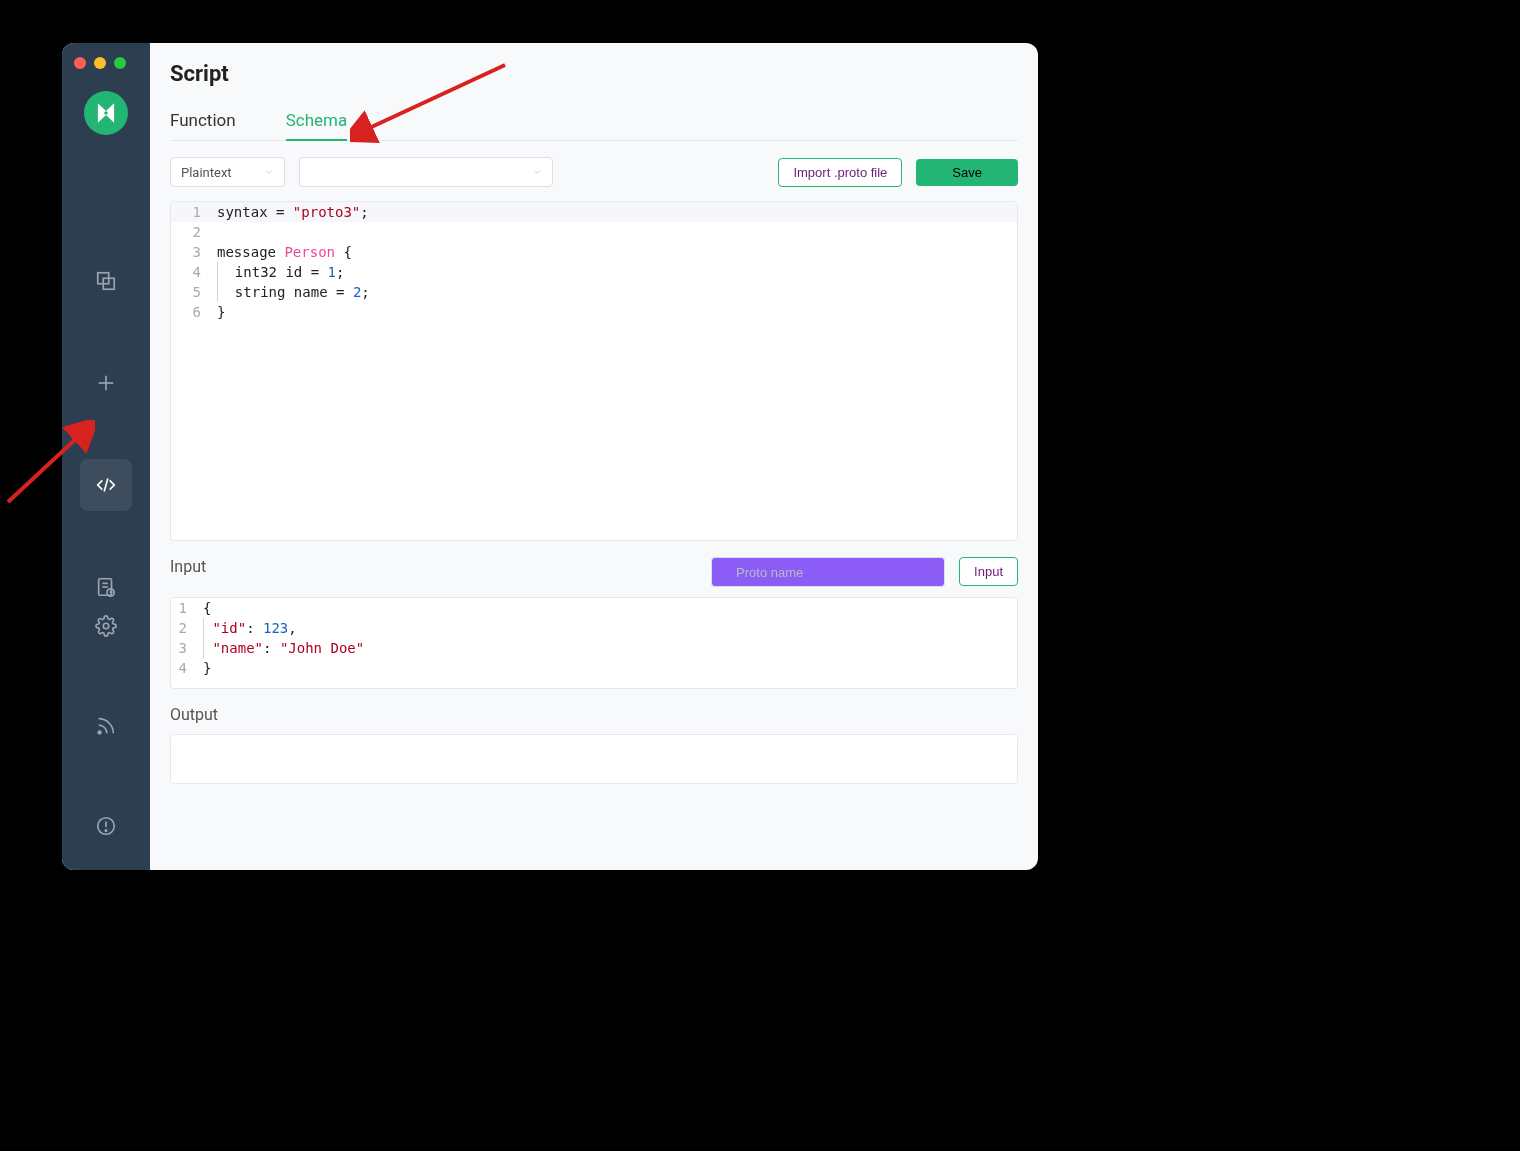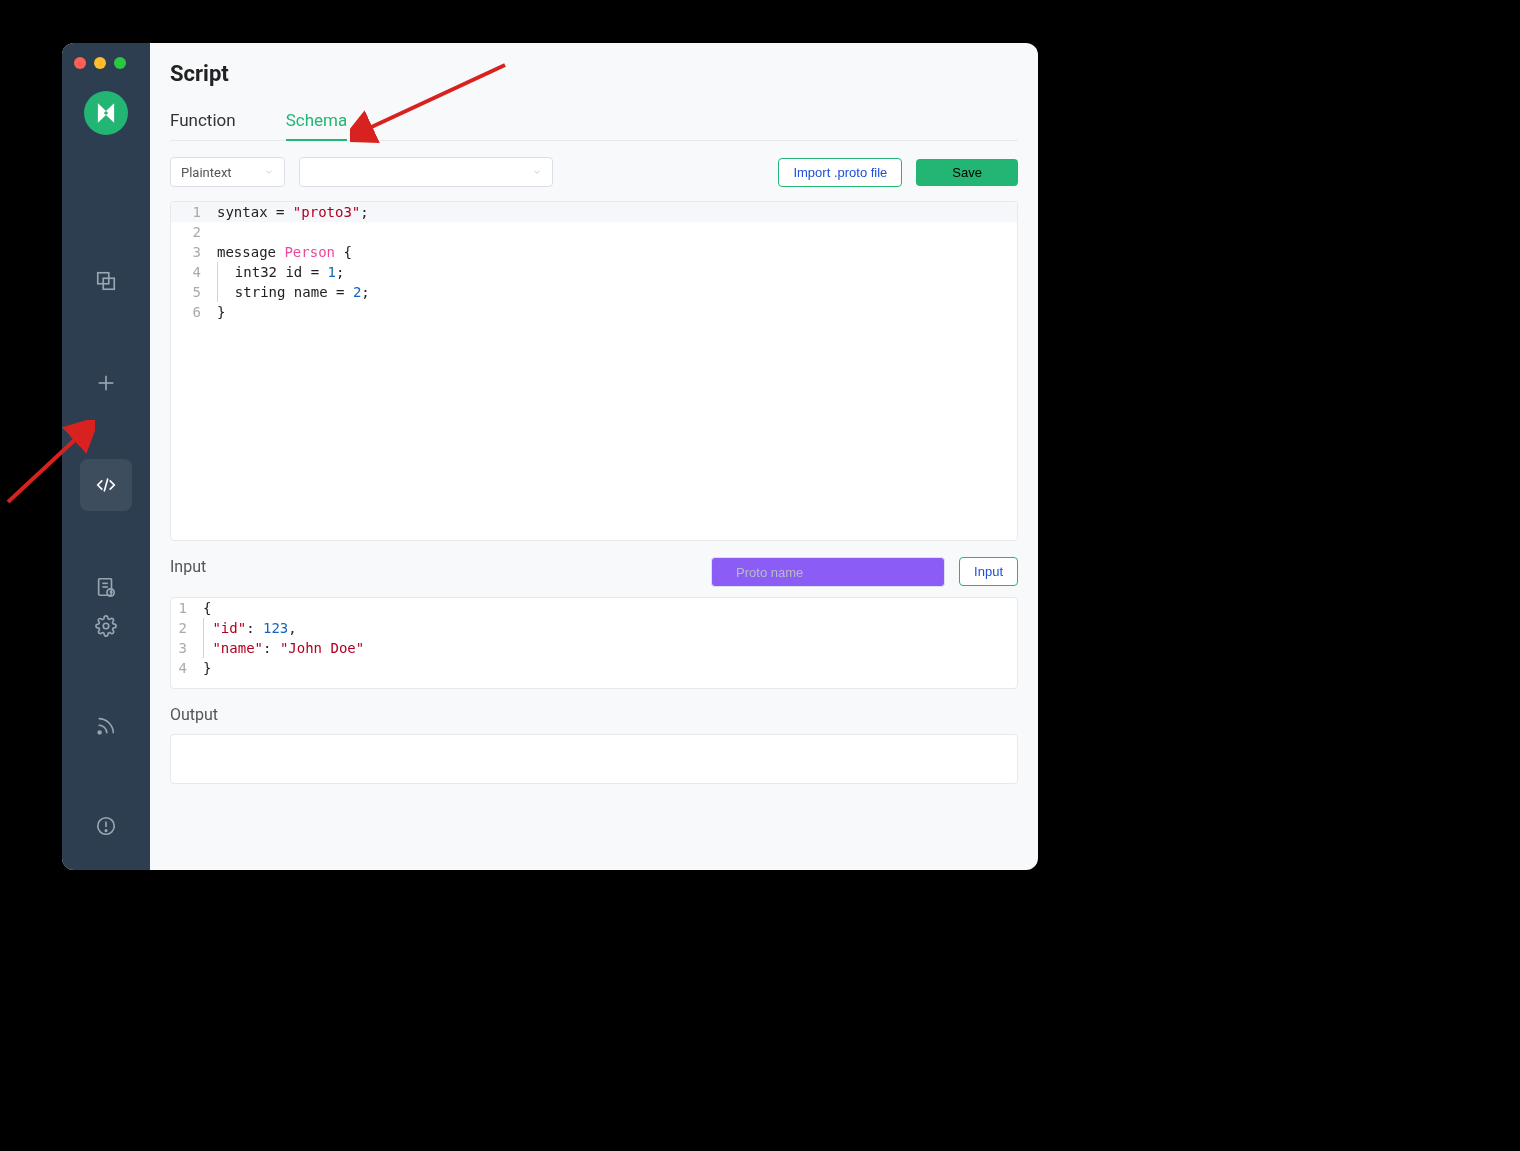--- a/index.html
+++ b/index.html
@@ -145,21 +145,21 @@
 }
 .select-box .chev {
   margin-left: 10px;
   color: #c0c4cc;
 }
 .select-format { width: 115px; }
 .select-empty { width: 254px; }
 .toolbar-spacer { flex: 1; }
 .btn-outline {
   border: 1px solid #23b574;
-  color: #1d4ed8;
+  color: #701a75;
   background: #fff;
   border-radius: 4px;
   padding: 6px 14px;
   font-size: 13px;
   cursor: pointer;
 }
 .btn-primary {
   background: #23b574;
   color: #000000;
   border: none;

